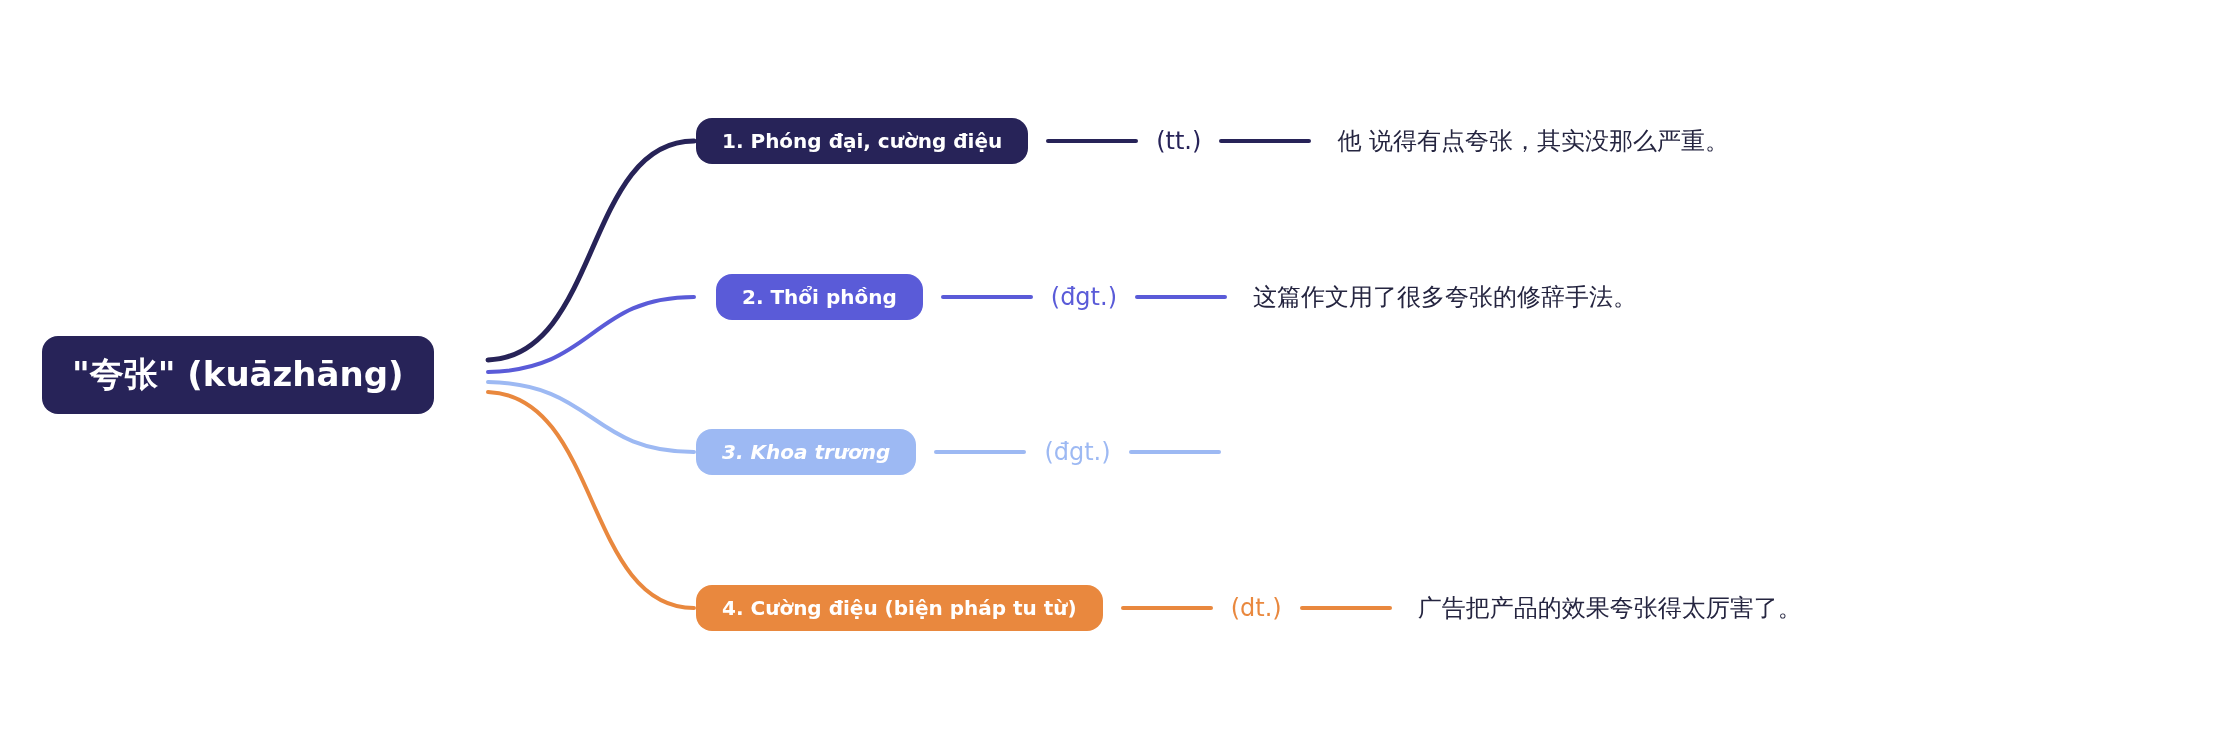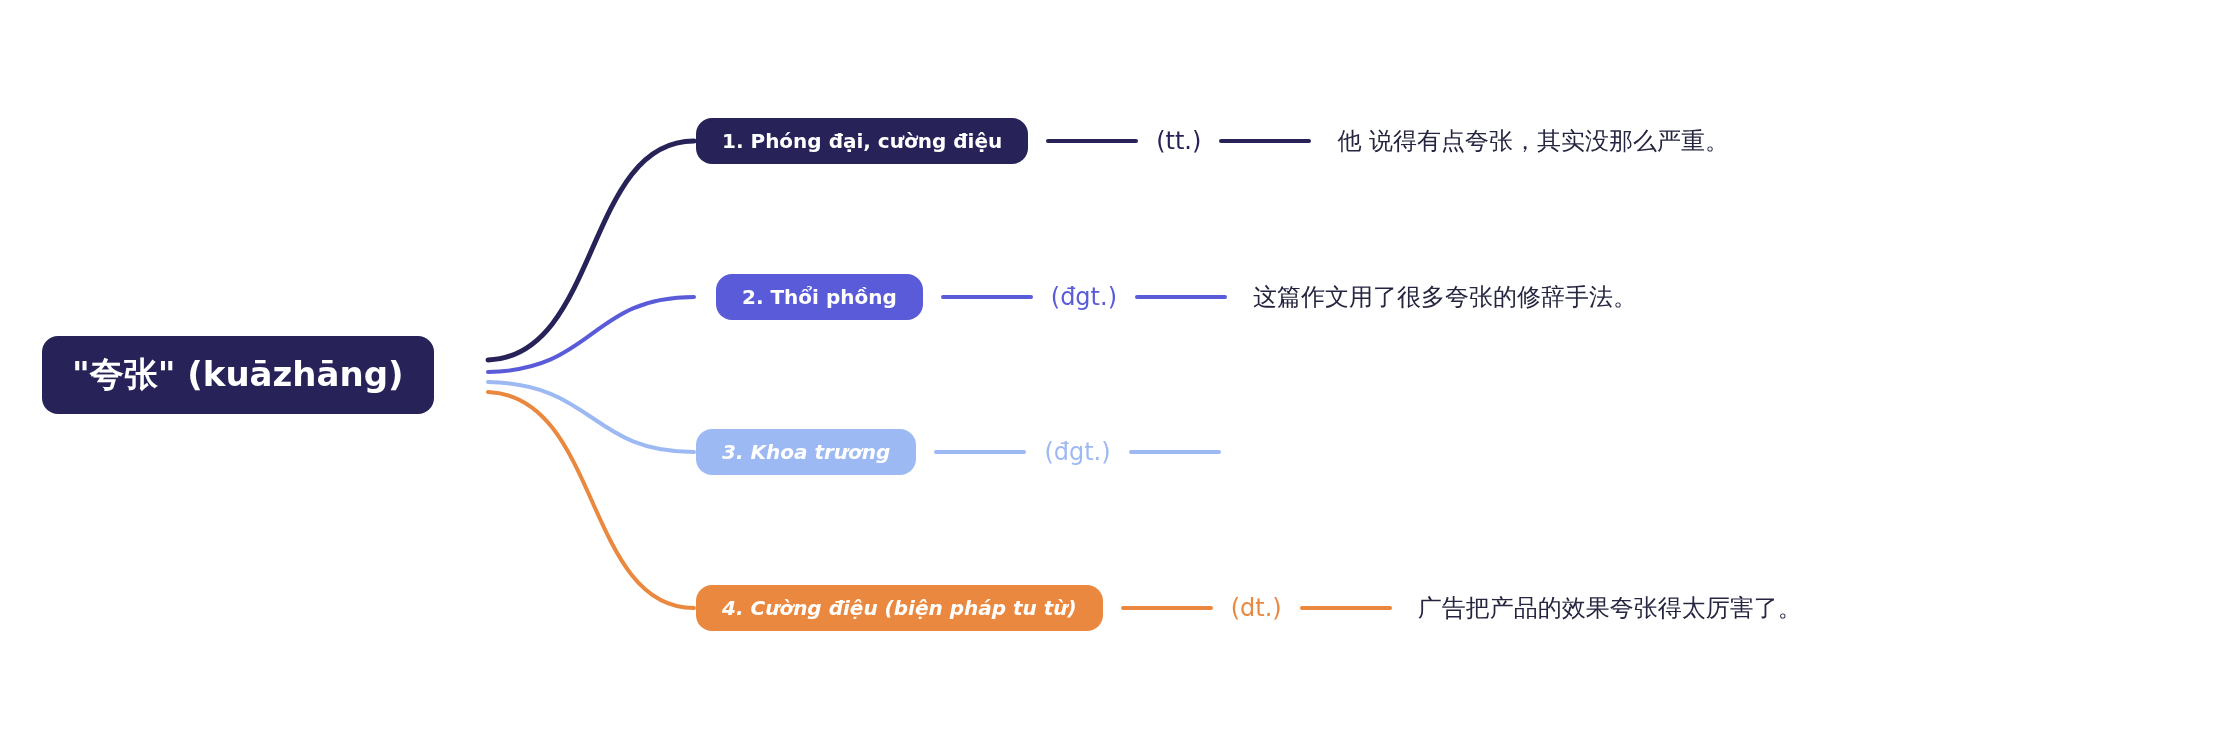--- a/index.html
+++ b/index.html
@@ -54,21 +54,21 @@
   .node {
     color: #ffffff;
     font-size: 20px;
     font-weight: bold;
     padding: 11px 26px;
     border-radius: 16px;
   }
   .node.navy   { background: var(--navy); }
   .node.indigo { background: var(--indigo); }
   .node.blue   { background: var(--blue); font-style: italic; }
-  .node.orange { background: var(--orange); font-style: italic; }
+  .node.orange { background: var(--orange); }
 
   .seg {
     width: 92px;
     height: 4px;
     border-radius: 2px;
     margin: 0 18px;
   }
   .seg.navy   { background: var(--navy); }
   .seg.indigo { background: var(--indigo); }
   .seg.blue   { background: var(--blue); }

